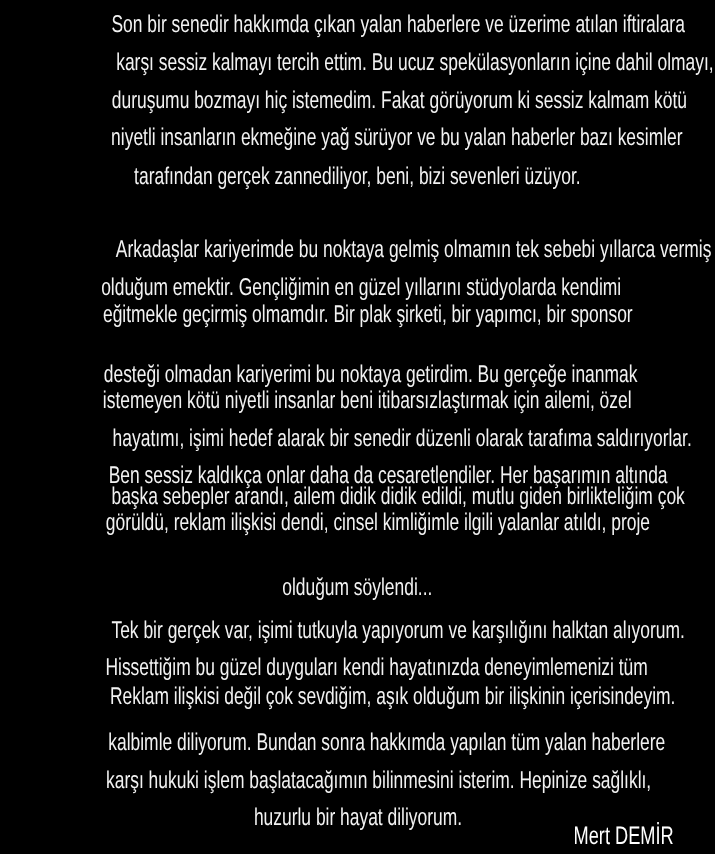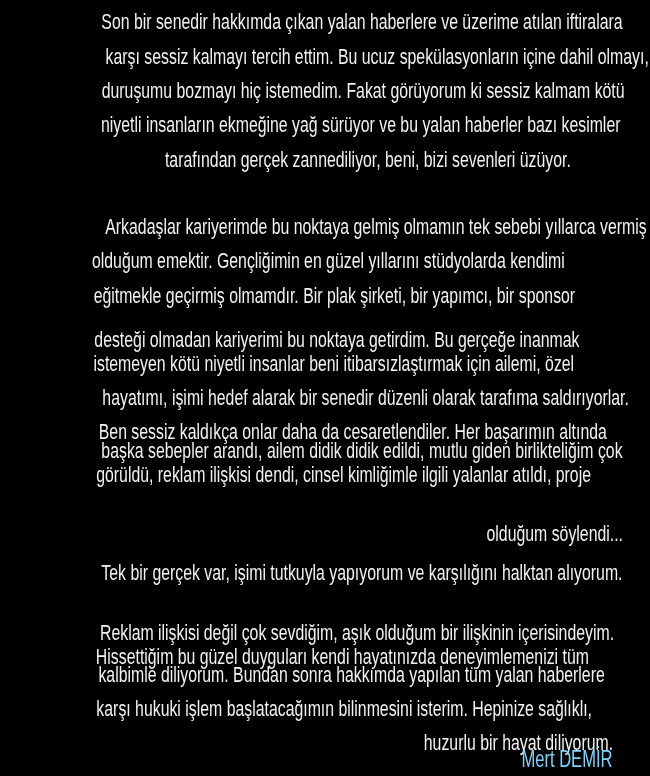--- a/index.html
+++ b/index.html
@@ -1,55 +1,55 @@
 <!DOCTYPE html>
 <html><head>
 <meta charset="utf-8">
 <style>
   html, body { margin:0; padding:0; }
   body { width:650px; height:776px; background:#000; overflow:hidden; position:relative; }
   .doc { position:absolute; left:0; top:0; width:650px; height:776px; }
   .line {
-    position:absolute; left:0; width:650px; text-align:right;
+    position:absolute; left:0; width:650px; text-align:center;
     color:#f2f2f2; font-family:"Liberation Sans", sans-serif;
     font-size:22px; line-height:30px; white-space:nowrap;
   }
   .line span { display:inline-block; transform:scaleX(0.72); transform-origin:center; letter-spacing:0px; }
-  .sig { position:absolute; right:38px; top:744px; color:#7dd3fc;
+  .sig { position:absolute; right:38px; top:744px; color:#ffffff;
     font-family:"Liberation Sans", sans-serif; font-size:23px; line-height:30px; white-space:nowrap; }
   .sig span { display:inline-block; transform:scaleX(0.72); transform-origin:right; }
 </style>
 </head>
 <body>
 
 <div class="doc">
   <div>
     <div class="line" style="top:7px"><span>Son bir senedir hakkımda çıkan yalan haberlere ve üzerime atılan iftiralara</span></div>
     <div class="line" style="top:42px"><span>karşı sessiz kalmayı tercih ettim. Bu ucuz spekülasyonların içine dahil olmayı,</span></div>
     <div class="line" style="top:76px"><span>duruşumu bozmayı hiç istemedim. Fakat görüyorum ki sessiz kalmam kötü</span></div>
     <div class="line" style="top:110px"><span>niyetli insanların ekmeğine yağ sürüyor ve bu yalan haberler bazı kesimler</span></div>
     <div class="line" style="top:145px"><span>tarafından gerçek zannediliyor, beni, bizi sevenleri üzüyor.</span></div>
   </div>
 
   <div>
     <div class="line" style="top:212px"><span>Arkadaşlar kariyerimde bu noktaya gelmiş olmamın tek sebebi yıllarca vermiş</span></div>
     <div class="line" style="top:246px"><span>olduğum emektir. Gençliğimin en güzel yıllarını stüdyolarda kendimi</span></div>
-    <div class="line" style="top:281px"><span>eğitmekle geçirmiş olmamdır. Bir plak şirketi, bir yapımcı, bir sponsor</span></div>
+    <div class="line" style="top:271px"><span>eğitmekle geçirmiş olmamdır. Bir plak şirketi, bir yapımcı, bir sponsor</span></div>
     <div class="line" style="top:325px"><span>desteği olmadan kariyerimi bu noktaya getirdim. Bu gerçeğe inanmak</span></div>
     <div class="line" style="top:349px"><span>istemeyen kötü niyetli insanlar beni itibarsızlaştırmak için ailemi, özel</span></div>
     <div class="line" style="top:383px"><span>hayatımı, işimi hedef alarak bir senedir düzenli olarak tarafıma saldırıyorlar.</span></div>
     <div class="line" style="top:417px"><span>Ben sessiz kaldıkça onlar daha da cesaretlendiler. Her başarımın altında</span></div>
     <div class="line" style="top:436px"><span>başka sebepler arandı, ailem didik didik edildi, mutlu giden birlikteliğim çok</span></div>
     <div class="line" style="top:460px"><span>görüldü, reklam ilişkisi dendi, cinsel kimliğimle ilgili yalanlar atıldı, proje</span></div>
     <div class="line" style="top:519px"><span>olduğum söylendi...</span></div>
   </div>
 
   <div>
     <div class="line" style="top:558px"><span>Tek bir gerçek var, işimi tutkuyla yapıyorum ve karşılığını halktan alıyorum.</span></div>
     <div class="line" style="top:618px"><span>Reklam ilişkisi değil çok sevdiğim, aşık olduğum bir ilişkinin içerisindeyim.</span></div>
-    <div class="line" style="top:642px"><span>Hissettiğim bu güzel duyguları kendi hayatınızda deneyimlemenizi tüm</span></div>
+    <div class="line" style="top:592px"><span>Hissettiğim bu güzel duyguları kendi hayatınızda deneyimlemenizi tüm</span></div>
     <div class="line" style="top:660px"><span>kalbimle diliyorum. Bundan sonra hakkımda yapılan tüm yalan haberlere</span></div>
     <div class="line" style="top:694px"><span>karşı hukuki işlem başlatacağımın bilinmesini isterim. Hepinize sağlıklı,</span></div>
     <div class="line" style="top:728px"><span>huzurlu bir hayat diliyorum.</span></div>
   </div>
 
   <div class="sig"><span>Mert DEMİR</span></div>
 </div>
 
 </body></html>

